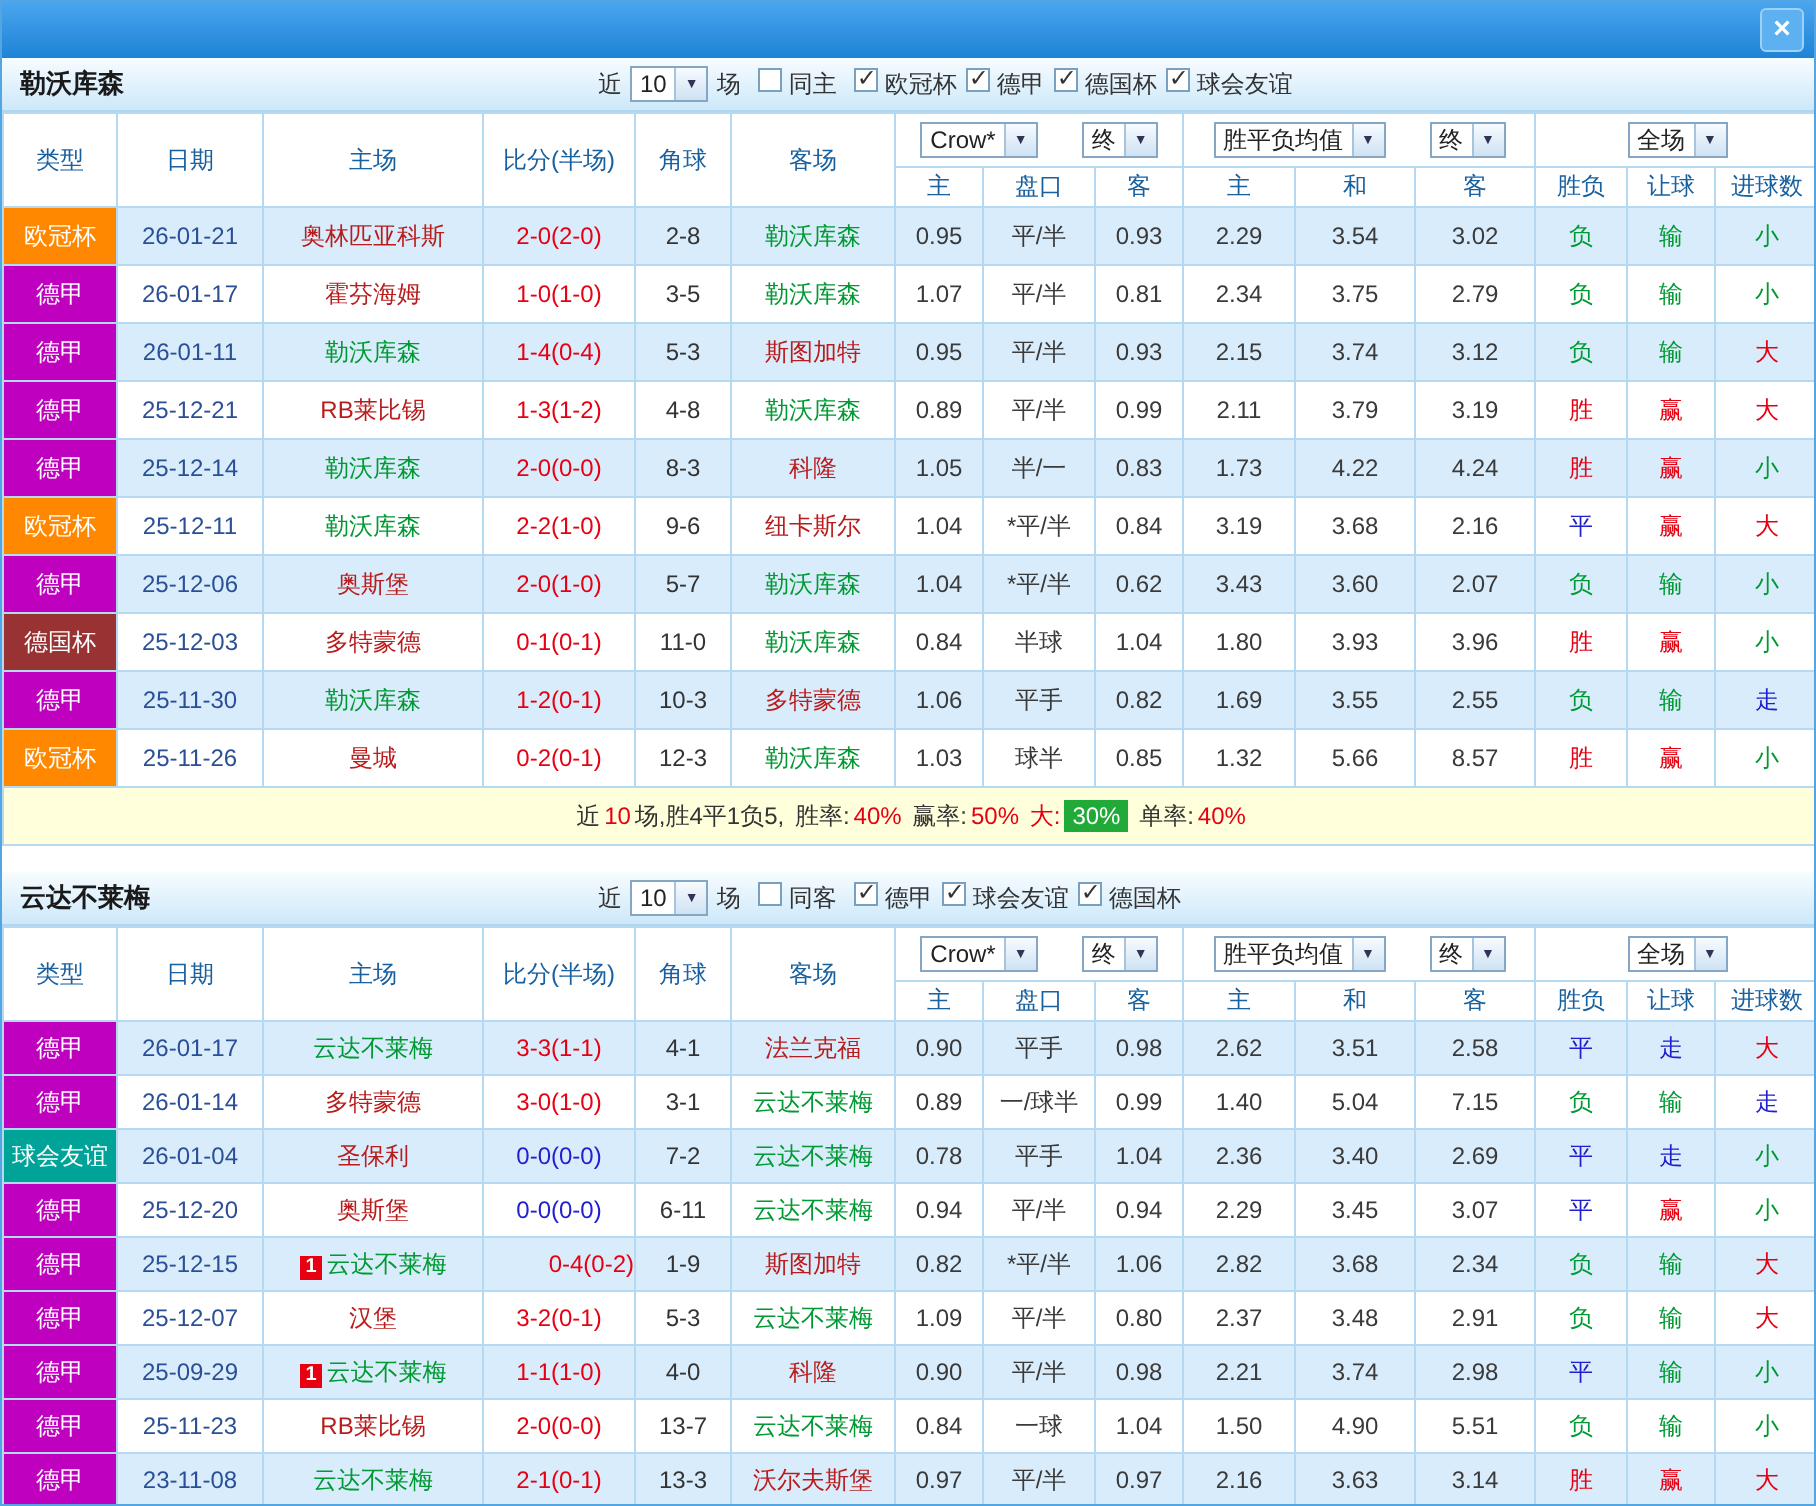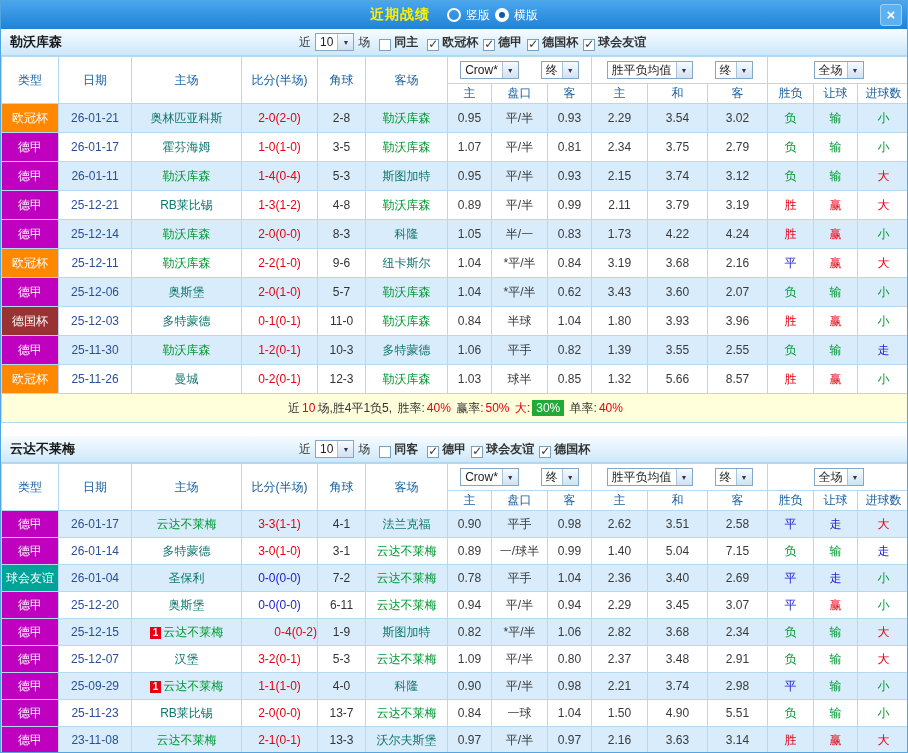--- a/index.html
+++ b/index.html
@@ -14,21 +14,21 @@
   .radio.selected{background:#fff;}
   .radio.selected::after{content:"";position:absolute;left:2px;top:2px;width:6px;height:6px;border-radius:50%;background:#0d5a9e;}
   .tb-label{color:#fff;font-size:12px;cursor:pointer;}
   .close-btn{position:absolute;right:5px;top:3px;width:22px;height:22px;border-radius:3px;background:#5db1f0;border:1px solid #9fd0f5;box-sizing:border-box;color:#fff;font-size:15px;font-weight:bold;line-height:19px;text-align:center;cursor:pointer;}
 
   
   .section{flex:none;}
   .sec-head{height:26px;background:linear-gradient(180deg,#f7fcff,#cde8fa);border-bottom:1px solid #b0d7ef;position:relative;display:flex;align-items:center;}
   .team-title{margin-left:9px;font-size:13px;font-weight:bold;color:#1a1a1a;}
   .filter{position:absolute;left:298px;display:flex;align-items:center;gap:4px;font-size:12px;color:#333;}
-  .chk-group{display:inline-flex;align-items:flex-end;gap:3px;margin-left:5px;cursor:pointer;font-weight:bold;}
+  .chk-group{display:inline-flex;align-items:flex-start;gap:3px;margin-left:5px;cursor:pointer;}
   .checkbox{width:12px;height:12px;border:1px solid #7aa0c0;background:#fff;display:inline-block;position:relative;box-sizing:border-box;}
   .checkbox.checked::after{content:"\2713";position:absolute;left:0;top:-3px;font-size:12px;font-weight:bold;color:#333;}
 
   
   .select{display:inline-flex;align-items:center;height:18px;border:1px solid #86a7c4;background:#fff;padding-left:4px;font-size:12px;color:#222;cursor:pointer;box-sizing:border-box;}
   .select .arrow{width:15px;height:16px;margin-left:4px;background:linear-gradient(#f6fbff,#cfe2f3);border-left:1px solid #a8c4dd;display:flex;align-items:center;justify-content:center;font-size:7px;color:#335;}
 
   
   table.grid{width:100%;border-collapse:collapse;table-layout:fixed;}
   .grid th,.grid td{border:1px solid #b5d9f0;text-align:center;font-size:12px;padding:0;overflow:hidden;white-space:nowrap;}
@@ -37,43 +37,36 @@
   .hrow2 th{height:19px;}
   .th-selects{display:flex;align-items:center;justify-content:center;gap:22px;}
   .sec0 tbody td{height:28px;}
   .sec1 tbody td{height:26px;}
   tr.alt td{background:#d9ecfb;}
   td.c-league{color:#fff;}
   td.c-date{color:#2a4f96;}
   td.c-corner{color:#333;}
   td.c-odd{color:#3a3a3a;}
   td.c-handicap{color:#3a3a3a;}
-  .team-name{color:#0f766e;cursor:pointer;}
+  .team-name{color:#b91c1c;cursor:pointer;}
   .team-name.focus{color:#009933;}
   .badge{display:inline-block;background:#e60012;color:#fff;font-size:10px;line-height:12px;padding:0 3px;margin-right:2px;font-weight:bold;}
   td.summary{height:27px;background:#ffffdc;color:#333;}
   .sum{margin:0 1px;}
   .sum-red{color:#e60012;}
   .sum-dark{color:#333;}
   .sum-greenbg{background:#21aa38;color:#fff;padding:1px 4px;}
   .gap{height:13px;background:#fff;flex:none;}
 </style>
 </head>
 <body>
 
 <div class="app">
 
   <div class="titlebar">
-    <div class="tb-center">
-      <span class="tb-title">近期战绩</span>
-      <span class="radio"></span>
-      <span class="tb-label">竖版</span>
-      <span class="radio selected"></span>
-      <span class="tb-label">横版</span>
-    </div>
     <div class="close-btn">×</div>
   </div>
 
   <div class="section sec0">
     <div class="sec-head">
       <span class="team-title">勒沃库森</span>
       <span class="filter">
         <span>近</span>
         <span class="select">
             <span>10</span>
@@ -315,21 +308,21 @@
           <tr class="alt">
     <td class="c-league" style="background: rgb(191, 0, 191);">德甲</td>
     <td class="c-date">25-11-30</td>
     <td class="c-team"><span class="team-name focus">勒沃库森</span></td>
     <td class="c-score" style="color: rgb(230, 0, 18);">1-2(0-1)</td>
     <td class="c-corner">10-3</td>
     <td class="c-team"><span class="team-name">多特蒙德</span></td>
     <td class="c-odd">1.06</td>
     <td class="c-handicap">平手</td>
     <td class="c-odd">0.82</td>
-    <td class="c-odd">1.39</td>
+    <td class="c-odd">1.69</td>
     <td class="c-odd">3.55</td>
     <td class="c-odd">2.55</td>
     <td class="c-res" style="color: rgb(0, 153, 51);">负</td>
     <td class="c-res" style="color: rgb(0, 153, 51);">输</td>
     <td class="c-res" style="color: rgb(32, 32, 208);">走</td>
   </tr>
           <tr>
     <td class="c-league" style="background: rgb(255, 136, 0);">欧冠杯</td>
     <td class="c-date">25-11-26</td>
     <td class="c-team"><span class="team-name">曼城</span></td>

